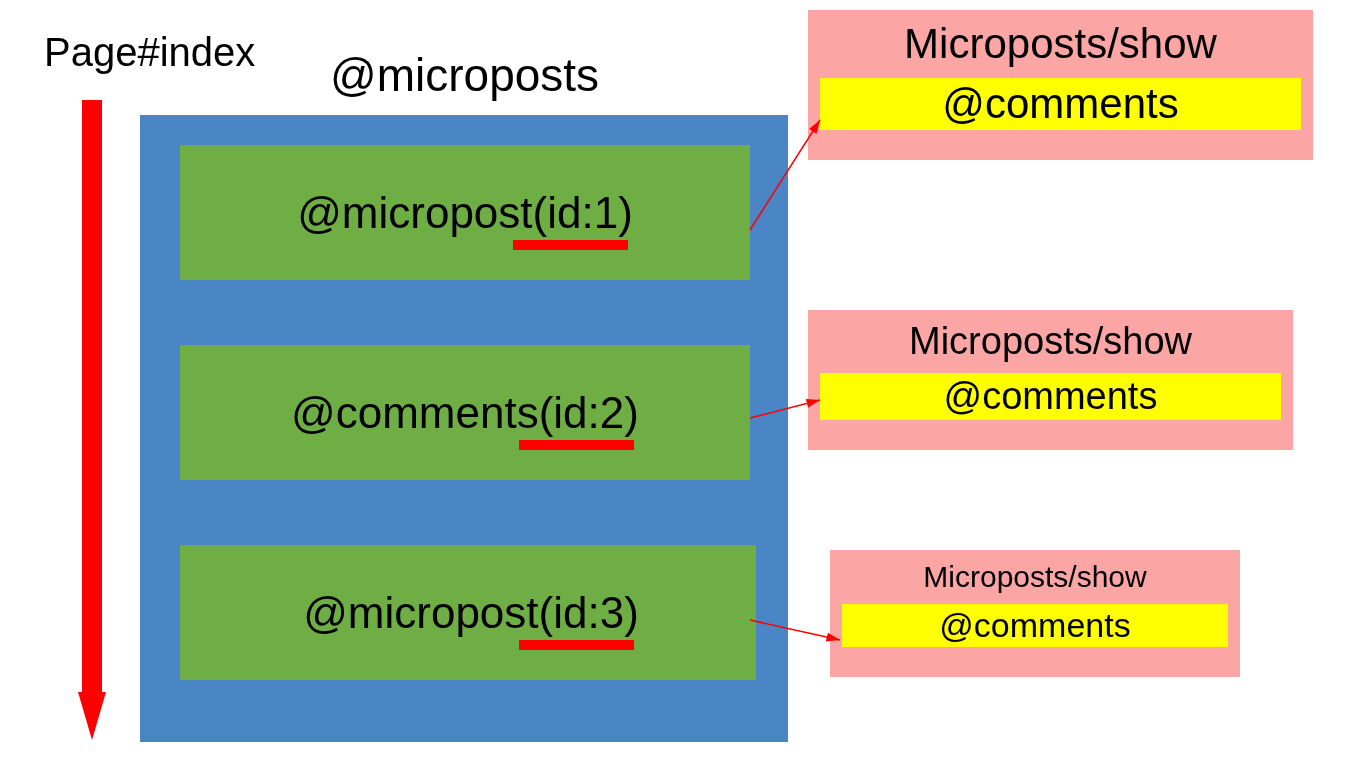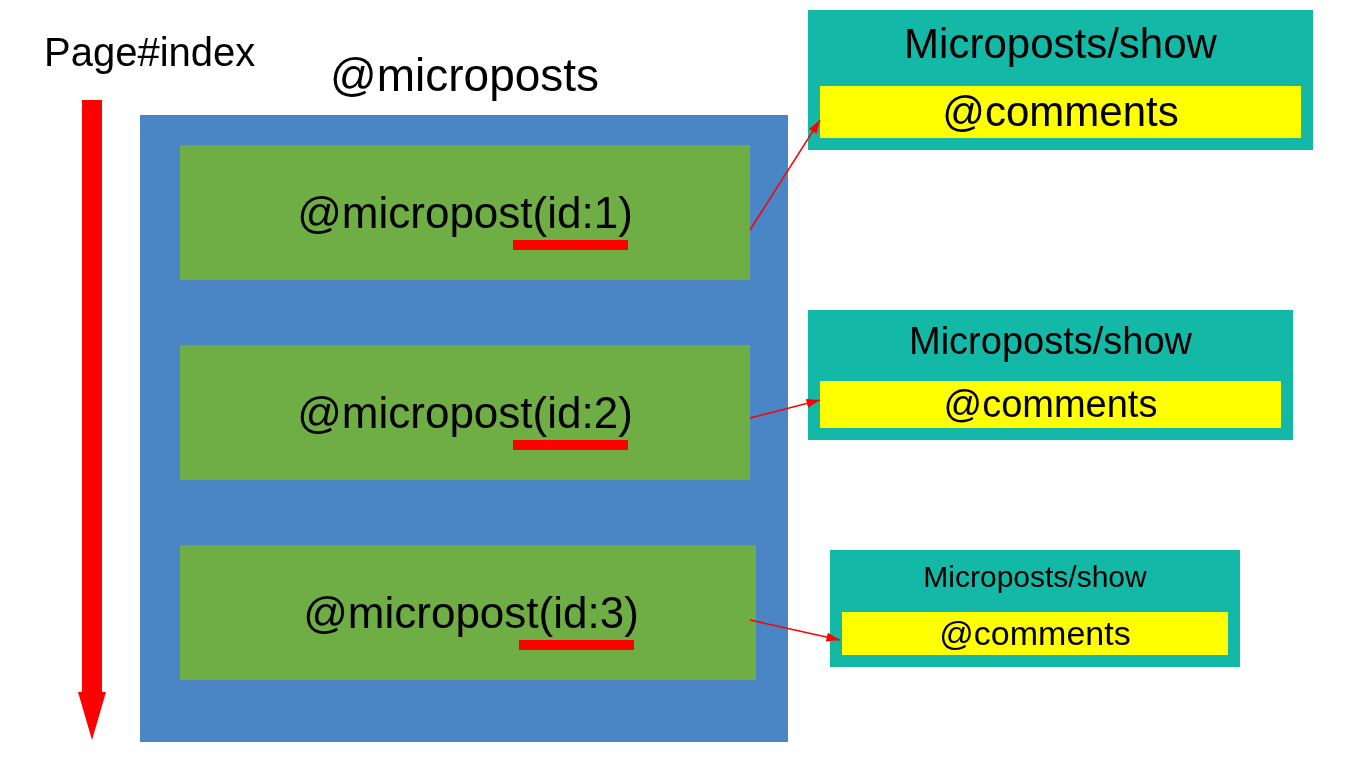--- a/index.html
+++ b/index.html
@@ -64,35 +64,35 @@
     width: 115px;
     height: 10px;
     background: #ff0000;
   }
   .item1 { top: 30px; }
   .item2 { top: 230px; }
   .item3 { top: 430px; padding-left: 6px; }
 
   .show-box {
     position: absolute;
-    background: #14b8a6;
-    padding: 10px 12px 12px 12px;
+    background: #fca5a5;
+    padding: 10px 12px 30px 12px;
     box-sizing: border-box;
   }
   .show-title {
     font-size: 38px;
     color: #000;
     text-align: center;
   }
   .comments-bar {
     background: #ffff00;
     font-size: 38px;
     color: #000;
     text-align: center;
-    margin-top: 18px;
+    margin-top: 10px;
     padding: 2px 8px;
   }
 
   .show1 { left: 808px; top: 10px;  width: 505px; }
   .show1 .show-title { font-size: 42px; }
   .show1 .comments-bar { font-size: 42px; }
 
   .show2 { left: 808px; top: 310px; width: 485px; }
   .show2 .show-title { font-size: 38px; }
   .show2 .comments-bar { font-size: 38px; }
@@ -124,21 +124,21 @@
 
 <div class="layer blue-box">
   <div class="green-item item1">
     <span class="inner">
       <span class="txt">@micropost(id:1)</span>
       <span class="underline"></span>
     </span>
   </div>
   <div class="green-item item2">
     <span class="inner">
-      <span class="txt">@micropost(id:2)</span>
+      <span class="txt">@comments(id:2)</span>
       <span class="underline"></span>
     </span>
   </div>
   <div class="green-item item3">
     <span class="inner">
       <span class="txt">@micropost(id:3)</span>
       <span class="underline"></span>
     </span>
   </div>
 </div>

